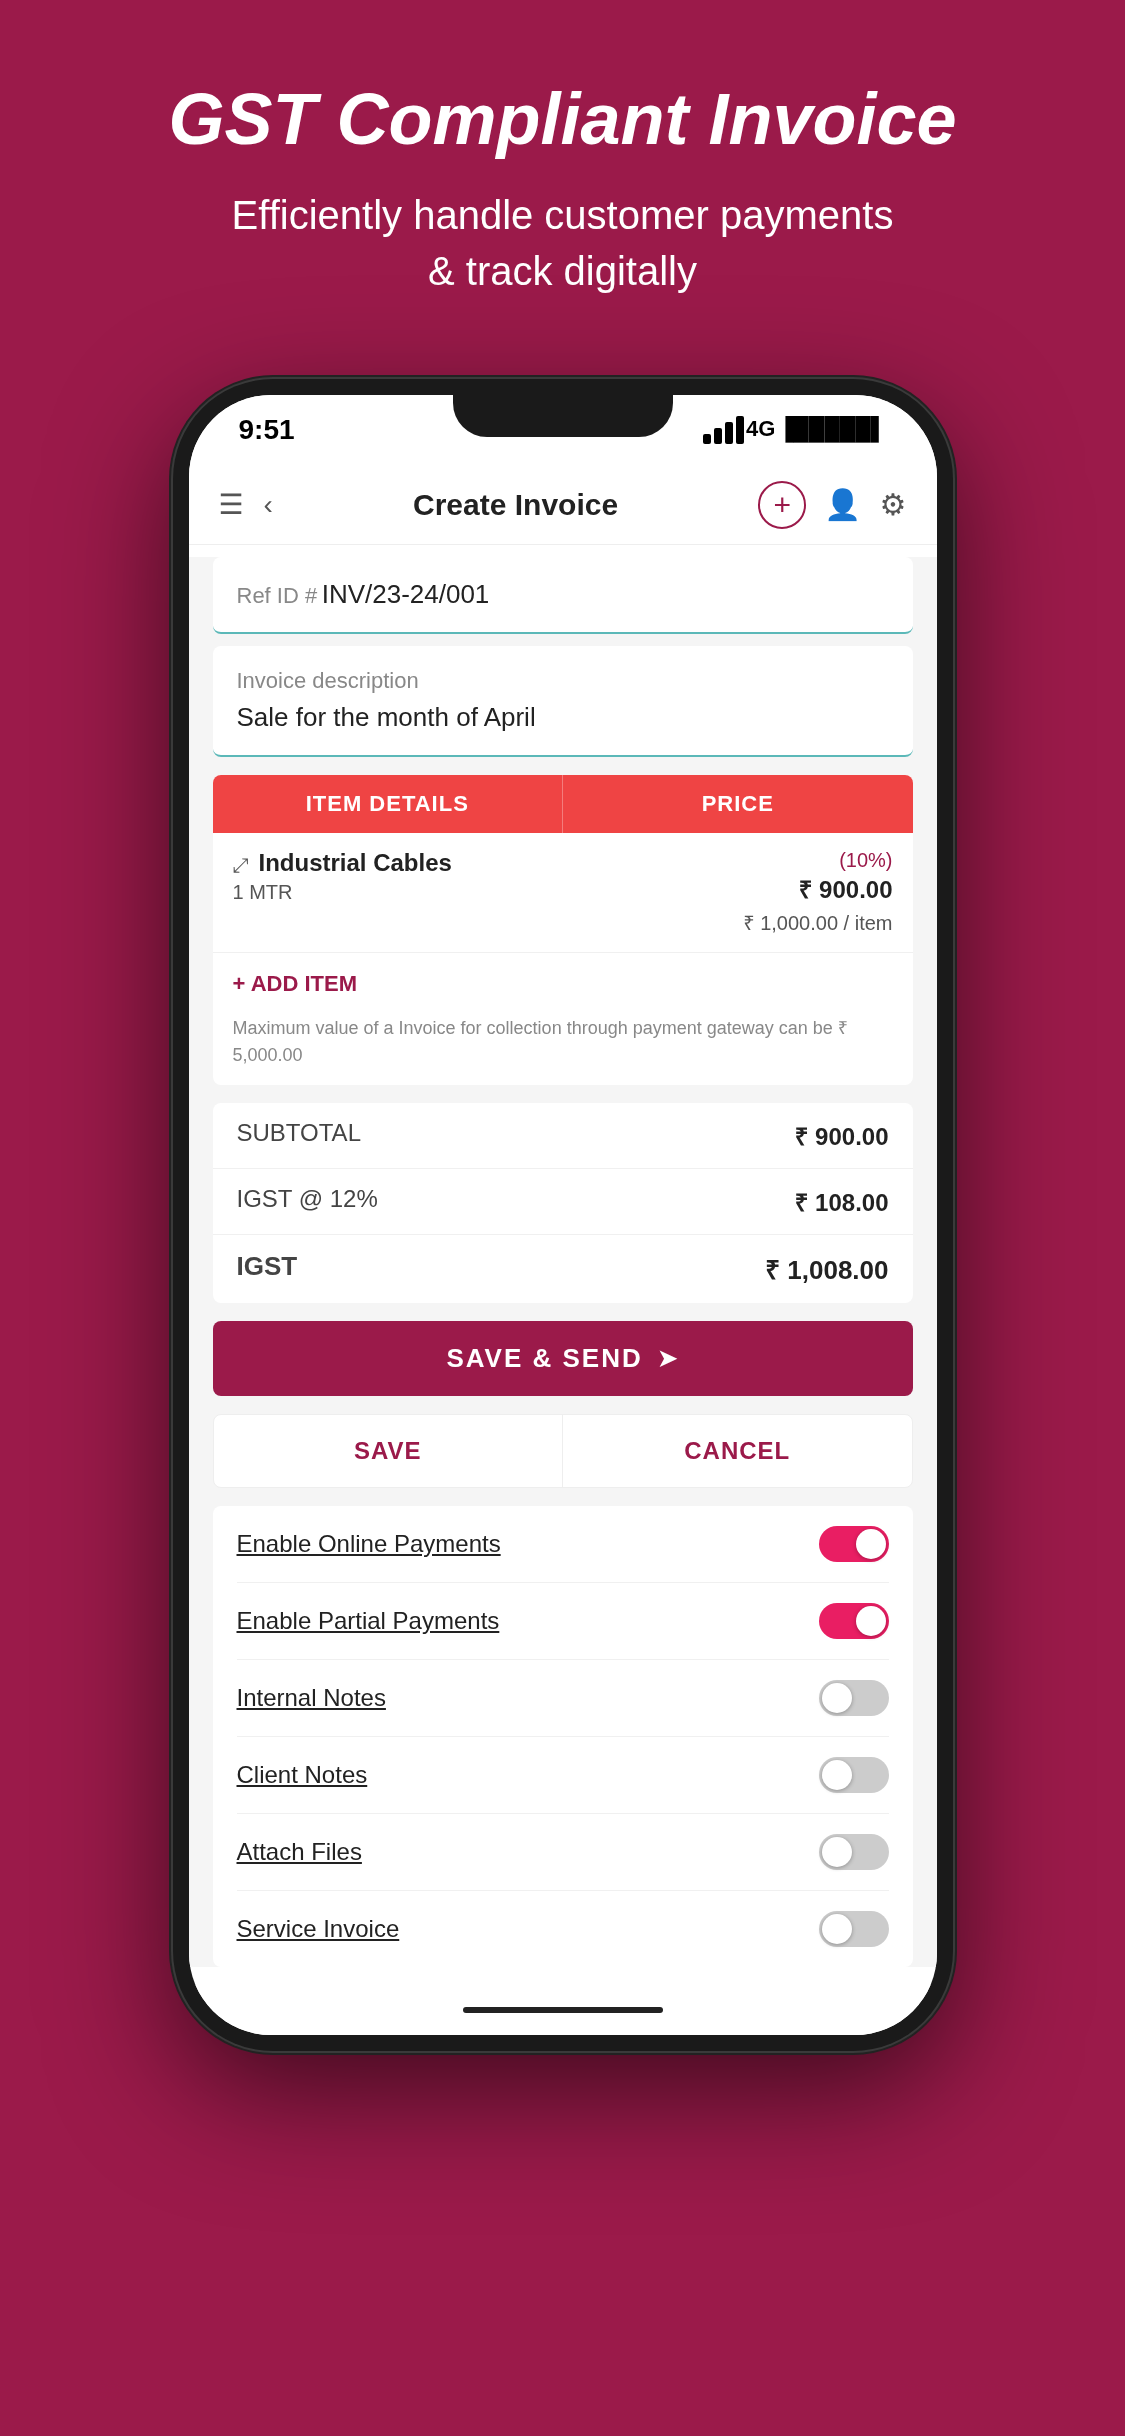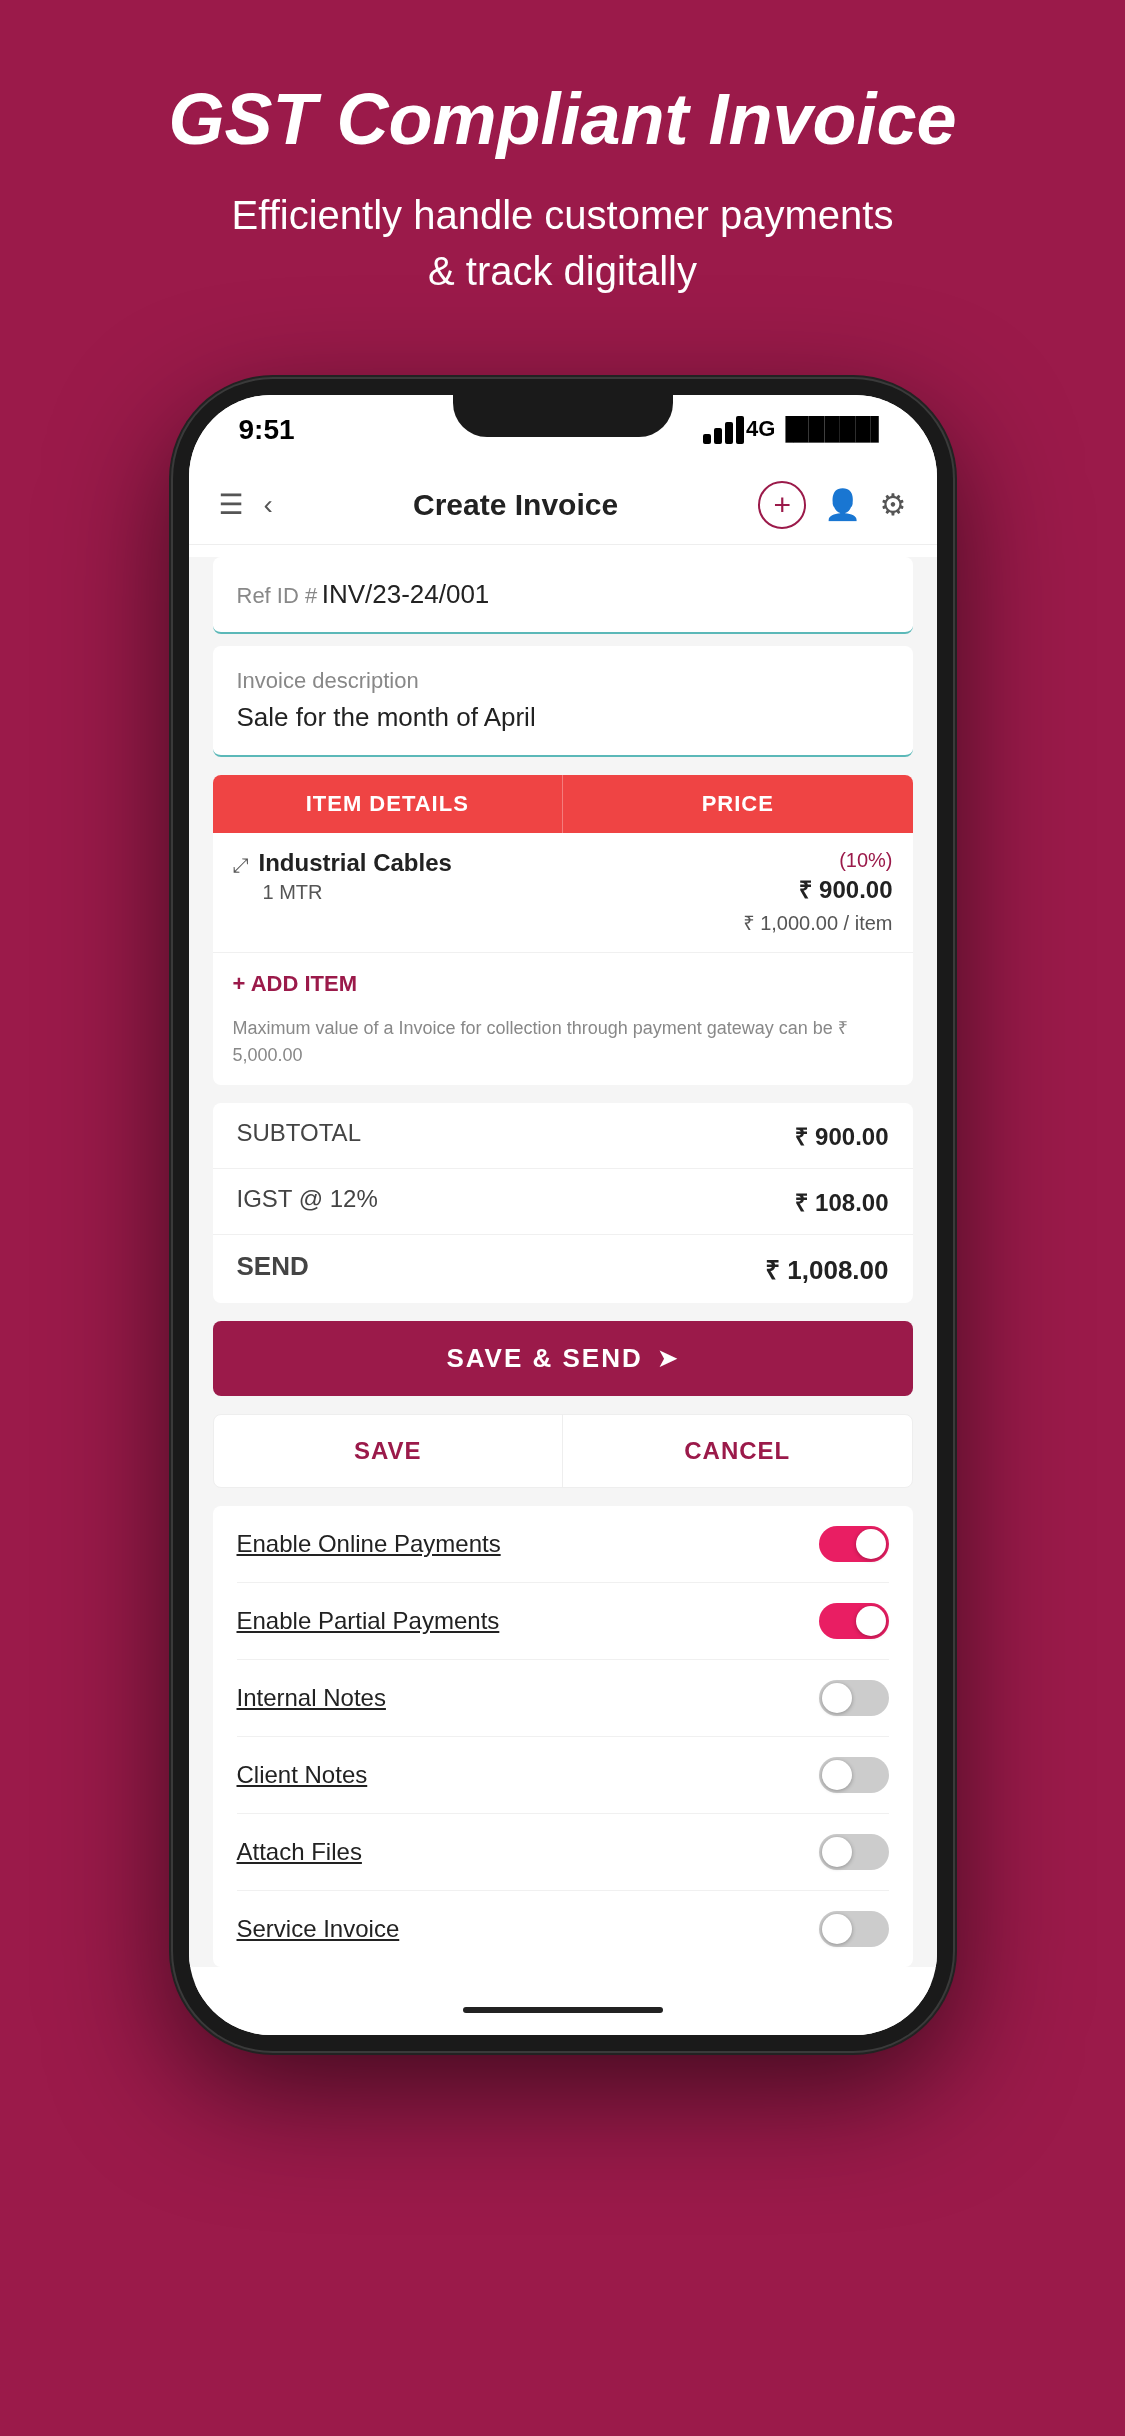--- a/index.html
+++ b/index.html
@@ -248,21 +248,20 @@
     .item-name {
       font-size: 24px;
       font-weight: 600;
       color: #222;
     }
 
     .item-qty {
       font-size: 20px;
       color: #555;
       margin-top: 4px;
-      margin-left: 30px;
     }
 
     .item-price-col {
       display: flex;
       flex-direction: column;
       align-items: flex-end;
     }
 
     .item-discount {
       font-size: 20px;
@@ -555,21 +554,21 @@
         <div class="totals-section">
           <div class="totals-row">
             <span class="totals-label">SUBTOTAL</span>
             <span class="totals-value">₹ 900.00</span>
           </div>
           <div class="totals-row">
             <span class="totals-label">IGST @ 12%</span>
             <span class="totals-value">₹ 108.00</span>
           </div>
           <div class="totals-row total-row">
-            <span class="totals-label">SEND</span>
+            <span class="totals-label">IGST</span>
             <span class="totals-value">₹ 1,008.00</span>
           </div>
         </div>
 
         <div class="save-send-btn">
           <span class="save-send-label">SAVE &amp; SEND</span>
           <span class="send-icon">➤</span>
         </div>
 
         <div class="save-cancel-row">

